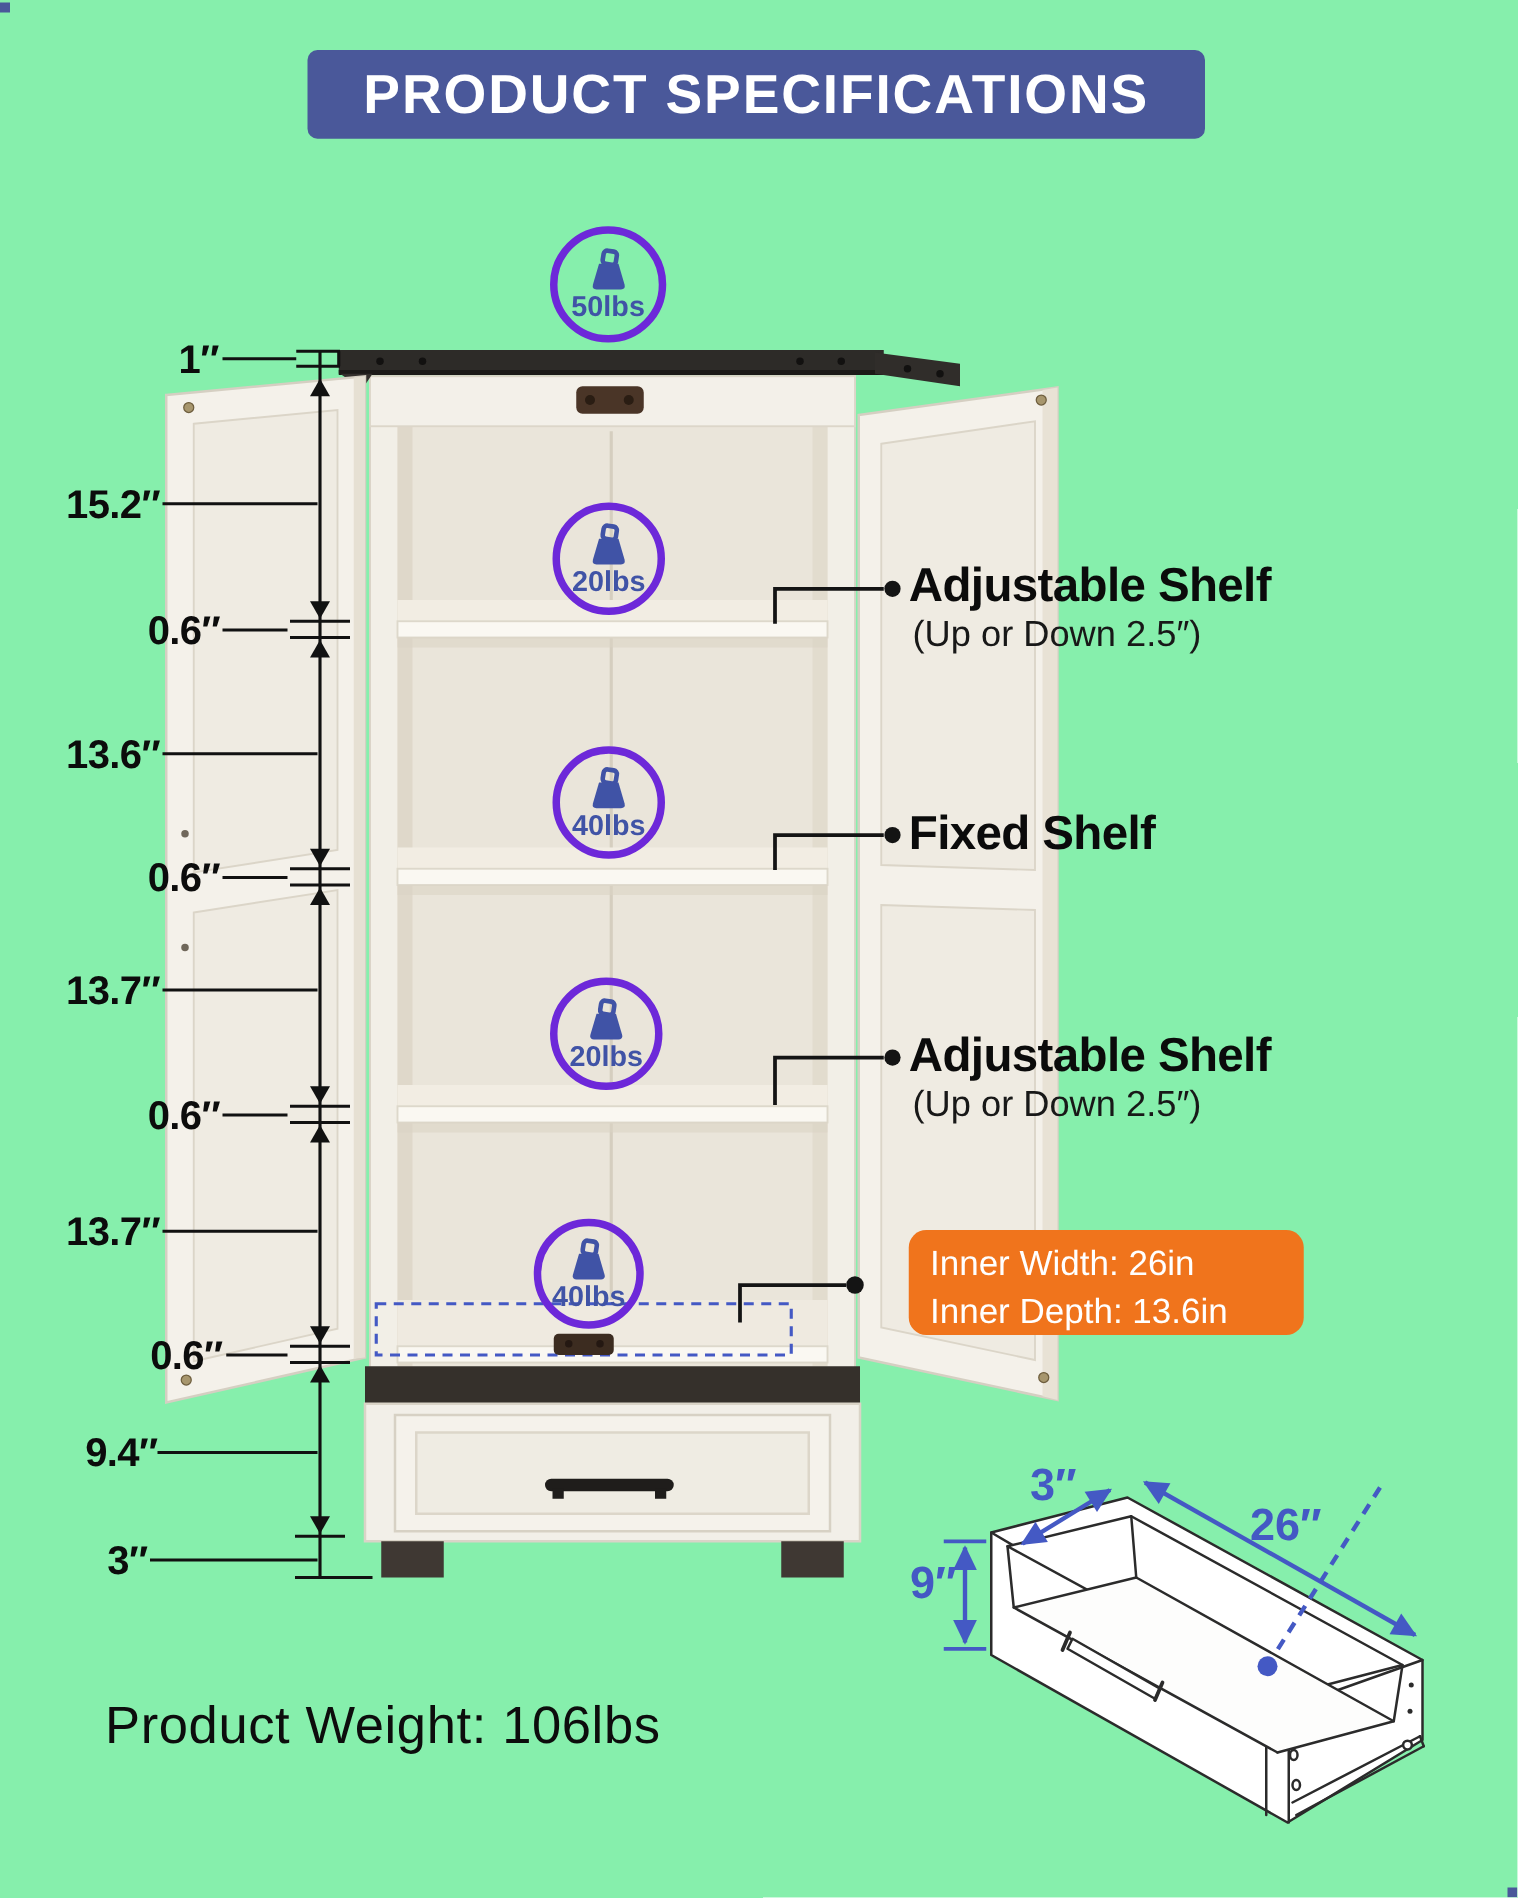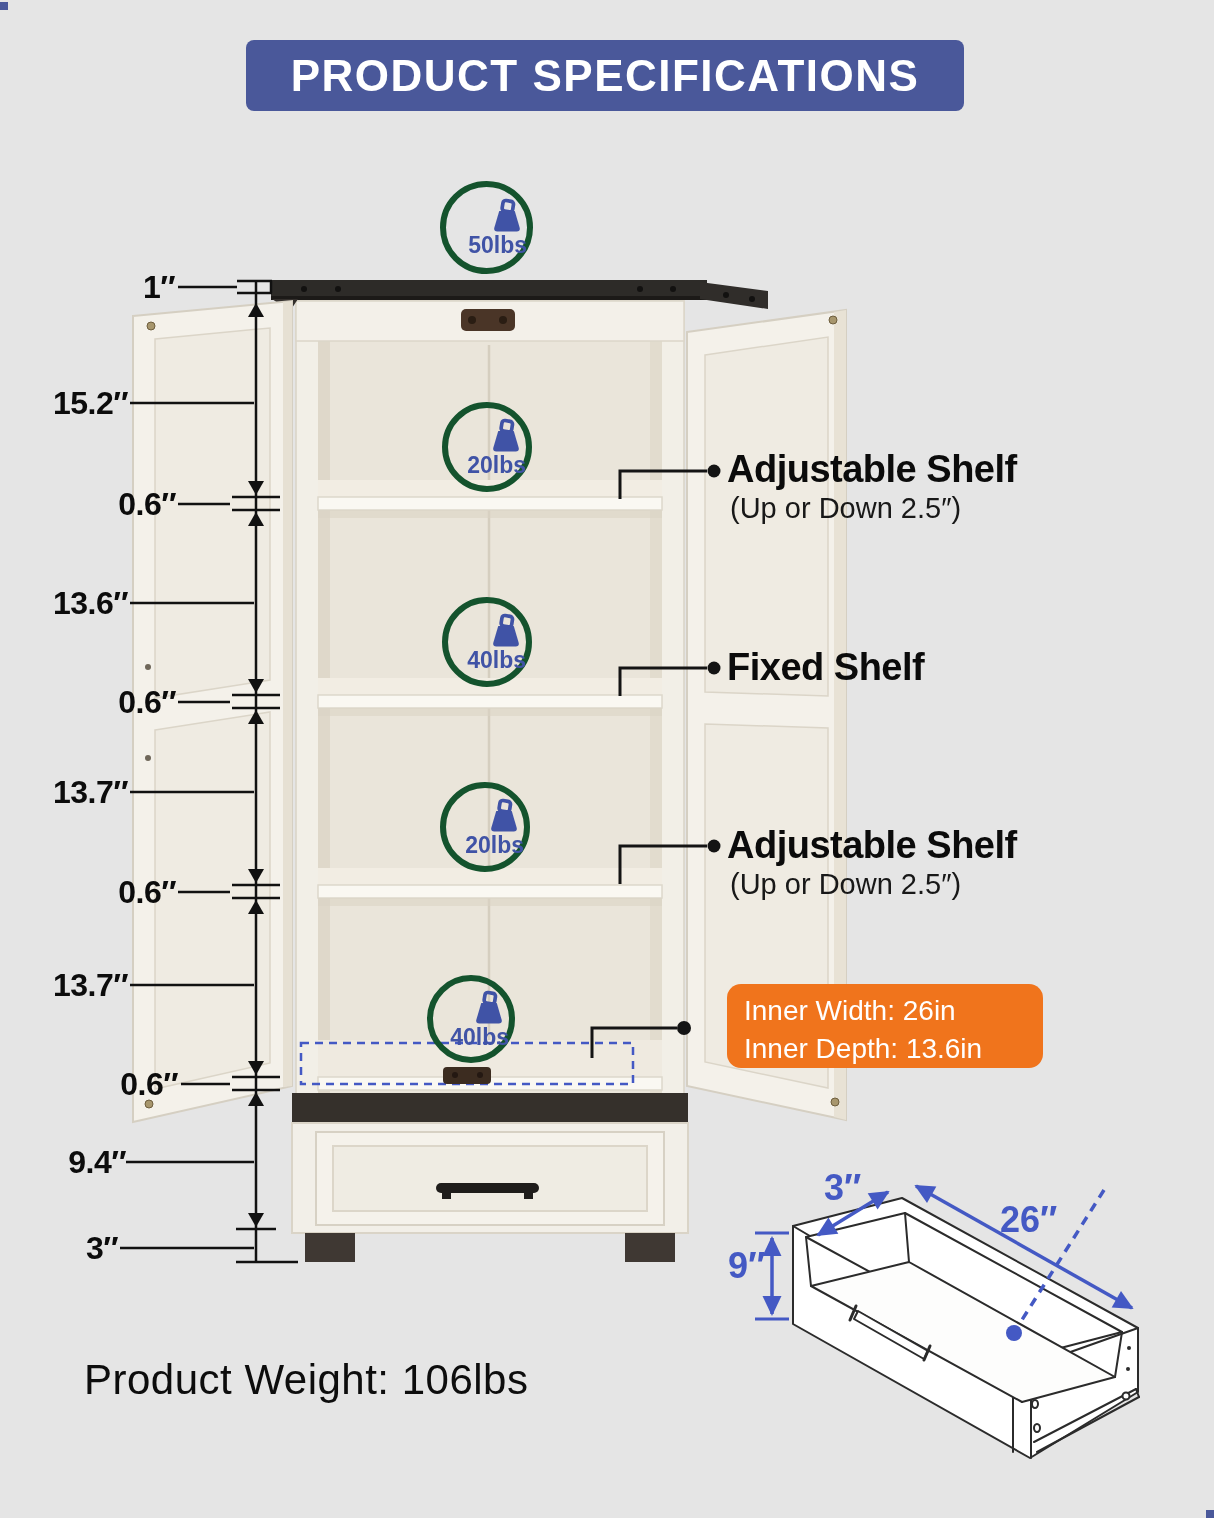--- a/index.html
+++ b/index.html
@@ -1,17 +1,17 @@
 <!DOCTYPE html>
 <html><head>
 <meta charset="utf-8">
 <style>
   html,body{margin:0;padding:0;background:#ffffff;}
   .stage{
-    position:relative;width:1214px;height:1518px;background:#e5e5e5;overflow:hidden;
+    position:relative;width:1214px;height:1518px;background:#86efac;overflow:hidden;
     font-family:"Liberation Sans","DejaVu Sans",sans-serif;
   }
   .stage svg.scene{position:absolute;left:0;top:0;}
   .banner{
     position:absolute;left:246px;top:40px;width:718px;height:71px;
     background:#4A589A;border-radius:8px;color:#ffffff;
     display:flex;align-items:center;justify-content:center;
     font-size:44px;font-weight:700;letter-spacing:1.5px;
   }
   .dim{
@@ -21,22 +21,22 @@
   .callout-title{position:absolute;font-size:38px;font-weight:800;color:#0b0b0b;line-height:1;letter-spacing:-0.5px;}
   .callout-sub{position:absolute;font-size:29px;font-weight:400;color:#181818;line-height:1;}
   .orange-box{
     position:absolute;left:727px;top:984px;width:316px;height:84px;box-sizing:border-box;
     background:#F0741C;border-radius:14px;padding:8px 17px;
     color:#ffffff;font-size:28px;line-height:1.34;font-weight:400;white-space:nowrap;
   }
   .bluedim{position:absolute;font-size:36px;font-weight:700;color:#4459C4;line-height:1;}
   .weight-total{position:absolute;left:84px;top:1356px;font-size:42px;font-weight:400;color:#0d0d0d;letter-spacing:0.5px;}
   .wicon{
-    position:absolute;box-sizing:border-box;border:6px solid #14532d;border-radius:50%;
-    color:#4053A6;display:flex;flex-direction:column;align-items:flex-end;justify-content:center;
+    position:absolute;box-sizing:border-box;border:6px solid #6d28d9;border-radius:50%;
+    color:#4053A6;display:flex;flex-direction:column;align-items:center;justify-content:center;
   }
   .wglyph{width:40px;height:36px;display:block;margin-top:2px;}
   .wlabel{font-size:23px;font-weight:700;margin-top:-2px;letter-spacing:0;}
   .corner-mark{position:absolute;width:8px;height:8px;background:#4A589A;}
 </style>
 </head>
 <body>
 
 <div class="stage">
 

